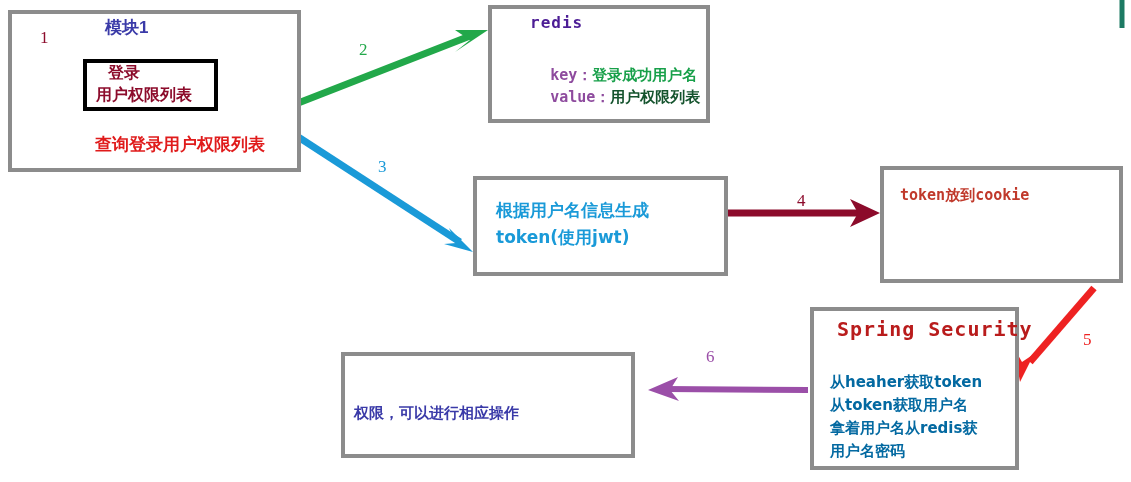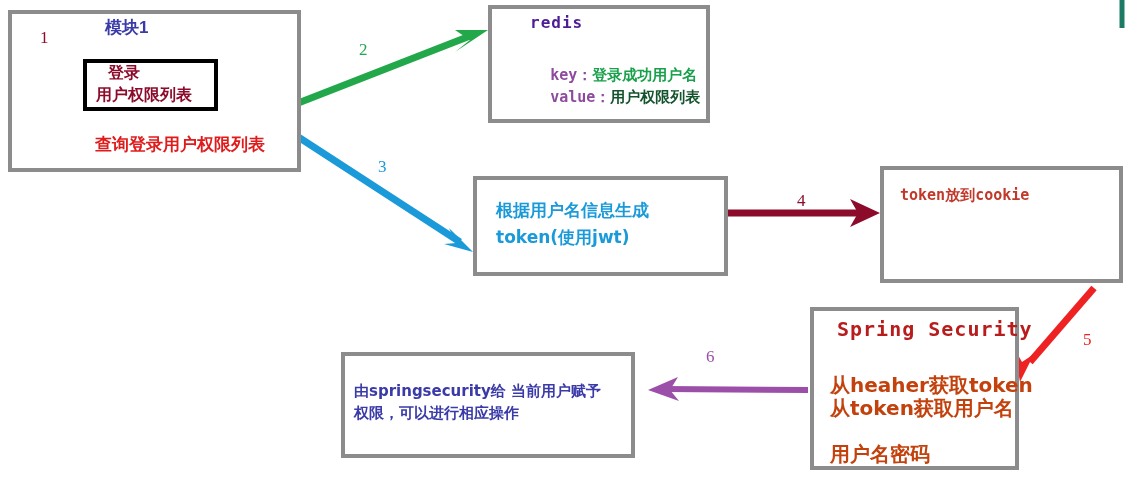--- a/index.html
+++ b/index.html
@@ -16,21 +16,21 @@
   .t-login     {color:#8c0b2b;font-weight:bold;font-size:16px;font-family:"DejaVu Sans",sans-serif;}
   .t-query     {color:#e01b1b;font-weight:bold;font-size:17px;font-family:"DejaVu Sans",sans-serif;}
   .t-redis     {color:#4c1d95;font-weight:bold;font-size:16px;font-family:"DejaVu Sans Mono",monospace;letter-spacing:1px;}
   .t-kv        {font-weight:bold;font-size:15px;font-family:"DejaVu Sans Mono",monospace;}
   .kv-label    {color:#8e4b9e;}
   .kv-green    {color:#18a04a;font-family:"DejaVu Sans",sans-serif;}
   .kv-red      {color:#14532d;font-family:Liberation Serif, serif;}
   .t-token     {color:#1a9ad8;font-weight:bold;font-size:17px;font-family:"DejaVu Sans",sans-serif;}
   .t-cookie    {color:#c0392b;font-weight:bold;font-size:15px;font-family:"DejaVu Sans Mono",monospace;}
   .t-spring    {color:#b91c1c;font-weight:bold;font-size:20px;font-family:"DejaVu Sans Mono",monospace;letter-spacing:1px;}
-  .t-sec-body  {color:#c2410c;font-weight:bold;font-size:20px;font-family:"DejaVu Sans",sans-serif;}
+  .t-sec-body  {color:#0369a1;font-weight:bold;font-size:15px;font-family:"DejaVu Sans",sans-serif;}
   .t-final     {color:#3a3aa8;font-weight:bold;font-size:15px;font-family:"DejaVu Sans",sans-serif;}
 
   .num{position:absolute;font-size:17px;font-family:"Liberation Serif",serif;}
 
   svg.lay{position:absolute;left:0;top:0;width:1131px;height:482px;overflow:visible;}
 </style>
 </head>
 <body>
 
 <div id="stage">
@@ -94,24 +94,24 @@
   <div class="txt t-token" style="left:496px;top:200px;">根据用户名信息生成</div>
   <div class="txt t-token" style="left:496px;top:227px;">token(使用jwt)</div>
 
   <div class="box" style="left:880px;top:166px;width:243px;height:117px;"></div>
   <div class="txt t-cookie" style="left:900px;top:186px;">token放到cookie</div>
 
   <div class="box" style="left:810px;top:307px;width:209px;height:163px;"></div>
   <div class="txt t-spring" style="left:837px;top:317px;">Spring Security</div>
   <div class="txt t-sec-body" style="left:830px;top:373px;">从heaher获取token</div>
   <div class="txt t-sec-body" style="left:830px;top:396px;">从token获取用户名</div>
+  <div class="txt t-sec-body" style="left:830px;top:419px;">拿着用户名从redis获</div>
   <div class="txt t-sec-body" style="left:830px;top:442px;">用户名密码</div>
 
   <div class="box" style="left:341px;top:352px;width:294px;height:106px;"></div>
-  <div class="txt t-final" style="left:354px;top:382px;">由springsecurity给 当前用户赋予</div>
   <div class="txt t-final" style="left:354px;top:404px;">权限，可以进行相应操作</div>
 
   <div class="num" style="left:40px;top:28px;color:#8c0b2b;">1</div>
   <div class="num" style="left:359px;top:40px;color:#22a84a;">2</div>
   <div class="num" style="left:378px;top:157px;color:#1a9ad8;">3</div>
   <div class="num" style="left:797px;top:191px;color:#8c0b2b;">4</div>
   <div class="num" style="left:1083px;top:330px;color:#ee2222;">5</div>
   <div class="num" style="left:706px;top:347px;color:#9b4fa8;">6</div>
 
 </div>

